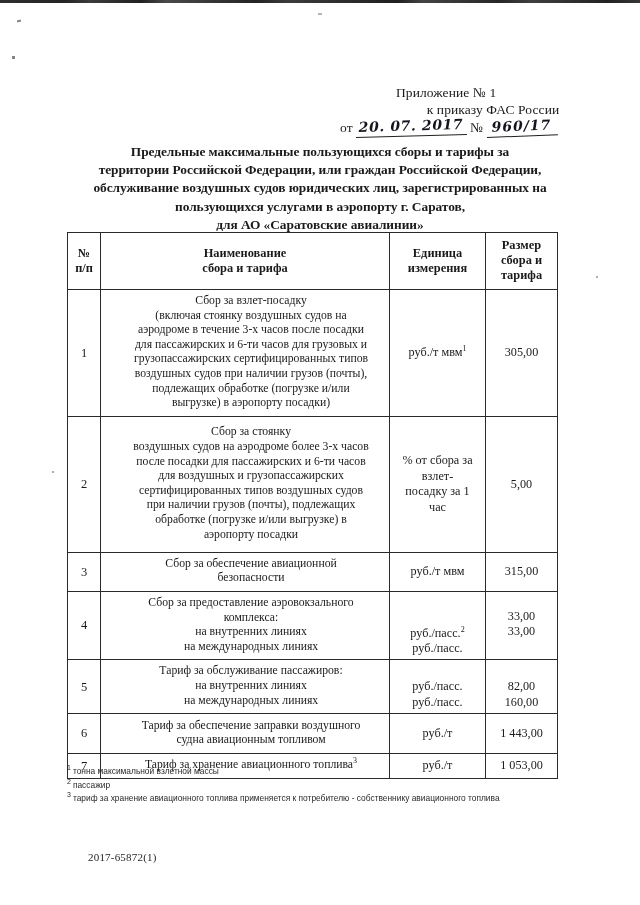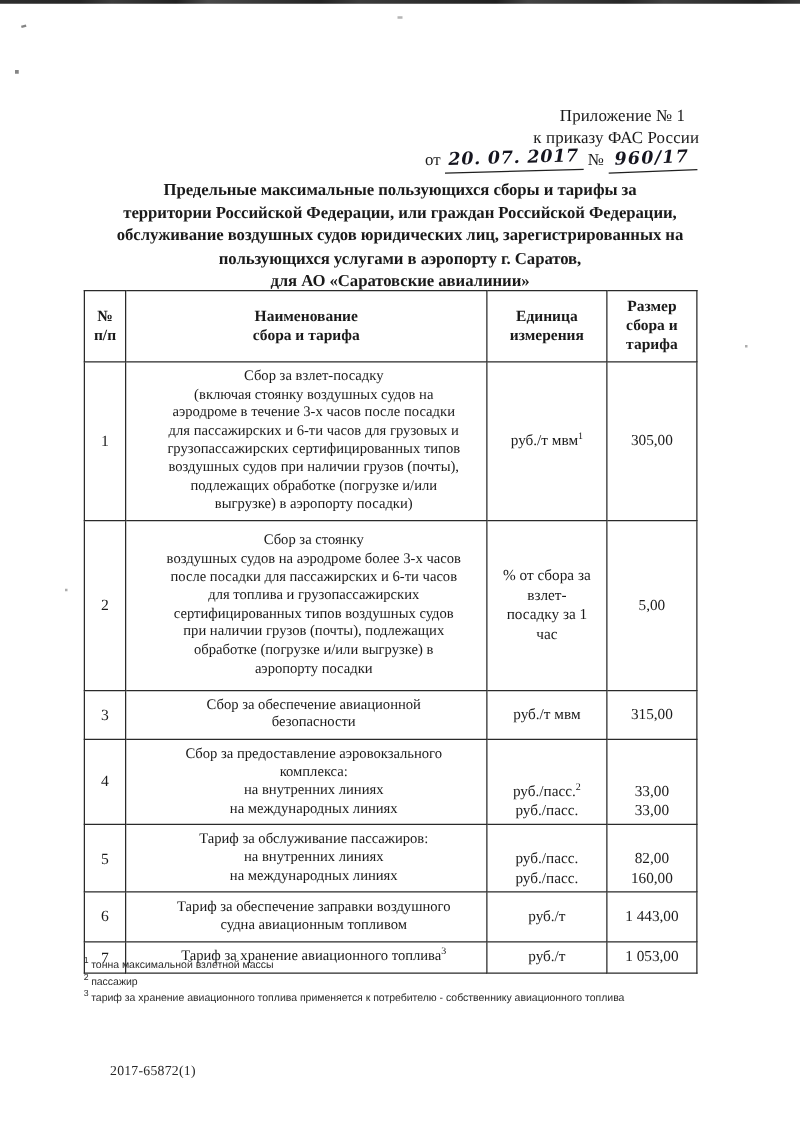--- a/index.html
+++ b/index.html
@@ -43,21 +43,21 @@
   .doc-ref {
     position: absolute;
     left: 340px;
     top: 84px;
     width: 260px;
     font-size: 13.5px;
     line-height: 17px;
   }
   .doc-ref .ref-line-1 {
     display: block;
-    text-align: center;
+    text-align: left;
     padding-left: 56px;
     letter-spacing: .1px;
   }
   .doc-ref .ref-line-2 {
     display: block;
     text-align: center;
     padding-left: 46px;
     letter-spacing: .1px;
   }
   .doc-ref .ref-line-3 {
@@ -254,21 +254,21 @@
         <td class="cell-value">
           <span class="vl-line">305,00</span>
         </td>
       </tr>
       <tr style="height: 136px;">
         <td class="cell-no">2</td>
         <td class="cell-name">
           <span class="nm-line">Сбор за стоянку</span>
           <span class="nm-line">воздушных судов на аэродроме более 3-х часов</span>
           <span class="nm-line">после посадки для пассажирских и 6-ти часов</span>
-          <span class="nm-line">для топлива и грузопассажирских</span>
+          <span class="nm-line">для воздушных и грузопассажирских</span>
           <span class="nm-line">сертифицированных типов воздушных судов</span>
           <span class="nm-line">при наличии грузов (почты), подлежащих</span>
           <span class="nm-line">обработке (погрузке и/или выгрузке) в</span>
           <span class="nm-line">аэропорту посадки</span>
         </td>
         <td class="cell-unit">
           <span class="un-line">% от сбора за</span>
           <span class="un-line">взлет-</span>
           <span class="un-line">посадку  за 1</span>
           <span class="un-line">час</span>
@@ -295,21 +295,21 @@
         <td class="cell-name">
           <span class="nm-line">Сбор за предоставление аэровокзального</span>
           <span class="nm-line">комплекса:</span>
           <span class="nm-line">на внутренних линиях</span>
           <span class="nm-line">на международных линиях</span>
         </td>
         <td class="cell-unit" style="vertical-align: bottom; padding-bottom: 3px; margin-top: 29px;">
           <span class="un-line">руб./пасс.<span class="sub">2</span></span>
           <span class="un-line">руб./пасс.</span>
         </td>
-        <td class="cell-value" style="vertical-align: bottom; padding-bottom: 3px;">
+        <td class="cell-value" style="vertical-align: bottom; padding-bottom: 20px;">
           <span class="vl-line">33,00</span>
           <span class="vl-line">33,00</span>
         </td>
       </tr>
       <tr style="height: 51px;">
         <td class="cell-no">5</td>
         <td class="cell-name">
           <span class="nm-line">Тариф за обслуживание пассажиров:</span>
           <span class="nm-line">на внутренних линиях</span>
           <span class="nm-line">на международных линиях</span>

